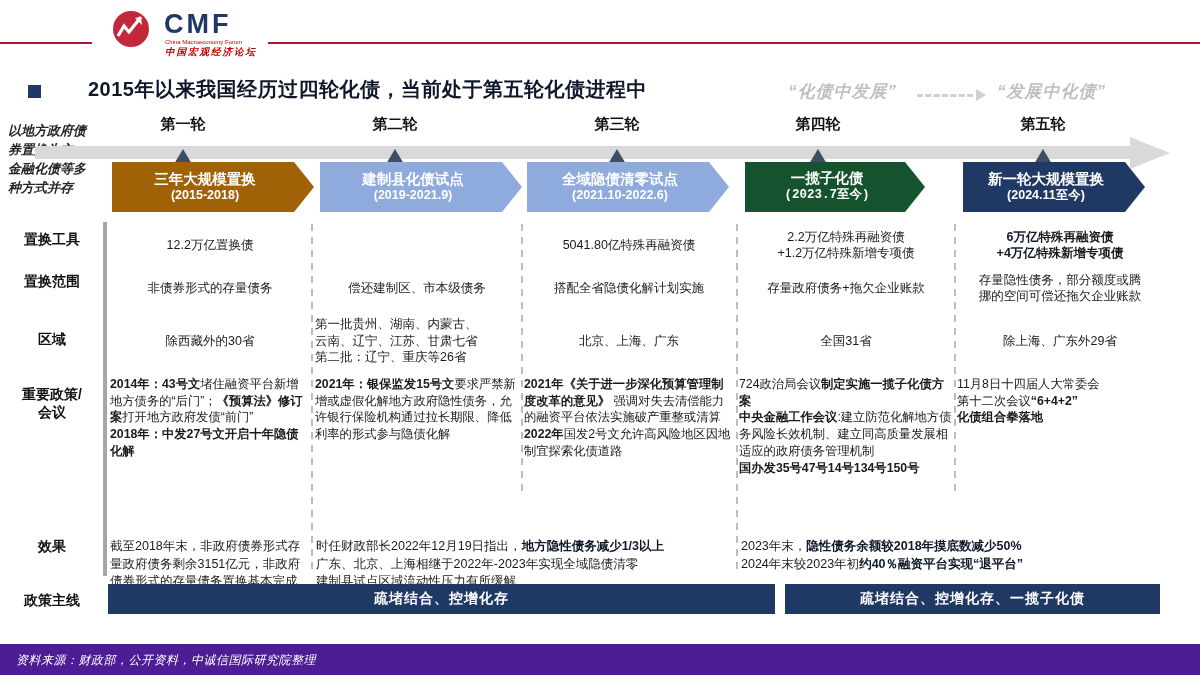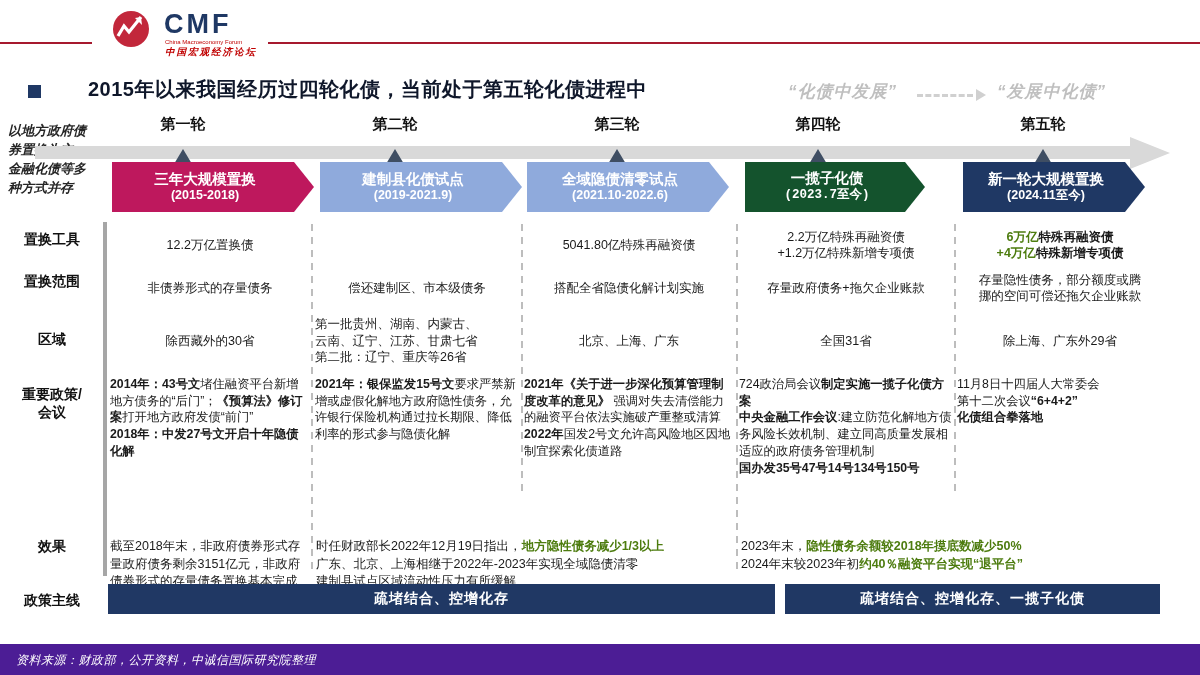--- a/index.html
+++ b/index.html
@@ -36,21 +36,21 @@
            border-top:16px solid transparent;border-bottom:16px solid transparent;}
   .tri-up{position:absolute;top:149px;width:0;height:0;border-left:9px solid transparent;
           border-right:9px solid transparent;border-bottom:15px solid #3F4E63;}
 
   
   .hdr{position:absolute;top:162px;height:50px;display:flex;flex-direction:column;justify-content:center;
        color:#fff;font-weight:700;text-align:center;padding-right:16px;box-sizing:border-box;
        clip-path:polygon(0 0, calc(100% - 20px) 0, 100% 50%, calc(100% - 20px) 100%, 0 100%);}
   .hdr .nm{font-size:14.5px;line-height:1.25;}
   .hdr .pd{font-size:12.5px;line-height:1.25;}
-  .hdr1{left:112px;width:202px;background:#be185d;}
+  .hdr1{left:112px;width:202px;background:#a16207;}
   .hdr2{left:320px;width:202px;background:#8FAADC;}
   .hdr3{left:527px;width:202px;background:#8FAADC;}
   .hdr4{left:745px;width:180px;background:#14532d;font-family:Liberation Mono, monospace;}
   .hdr5{left:963px;width:182px;background:#1F3864;}
 
   
   .div-solid{position:absolute;left:103px;top:222px;width:4px;height:354px;background:#A6A6A6;}
   .div-dash{position:absolute;width:2px;background:repeating-linear-gradient(180deg,#BDBDBD 0 7px,transparent 7px 13px);}
   .dd1{left:311px;top:224px;height:350px;}
   .dd2{left:521px;top:224px;height:268px;}
@@ -65,21 +65,21 @@
   .cell{position:absolute;font-size:12.5px;color:#1a1a1a;line-height:1.32;white-space:pre-wrap;box-sizing:border-box;}
   .center{display:flex;align-items:center;justify-content:center;text-align:center;}
   .vcl{display:flex;align-items:center;text-align:left;}
   .c1{left:110px;width:200px;} .c2{left:315px;width:204px;} .c3{left:524px;width:210px;}
   .c4{left:739px;width:214px;} .c5{left:957px;width:206px;}
   .c23{left:316px;width:416px;} .c45{left:741px;width:422px;}
   .r1{top:222px;height:46px;} .r2{top:266px;height:44px;} .r3{top:310px;height:62px;}
   .r4{top:376px;height:118px;font-size:12.3px;line-height:1.36;text-align:left;}
   .r5{top:500px;height:80px;font-size:12.5px;line-height:1.4;text-align:left;margin-top:38px;}
   .seg-b{font-weight:700;}
-  .seg-r{font-weight:700;color:#4d7c0f;}
+  .seg-r{font-weight:700;color:#0f172a;}
 
   
   .mbar{position:absolute;top:584px;height:30px;background:#203864;color:#fff;font-weight:700;font-size:14px;
         display:flex;align-items:center;justify-content:center;letter-spacing:1px;}
   .mbar1{left:108px;width:667px;}
   .mbar2{left:785px;width:375px;}
 
   
   .footer{position:absolute;left:0;top:644px;width:1200px;height:31px;background:#4c1d95;}
   .footer-text{position:absolute;left:16px;top:8px;font-size:12px;font-style:italic;color:#fff;letter-spacing:0.5px;}

